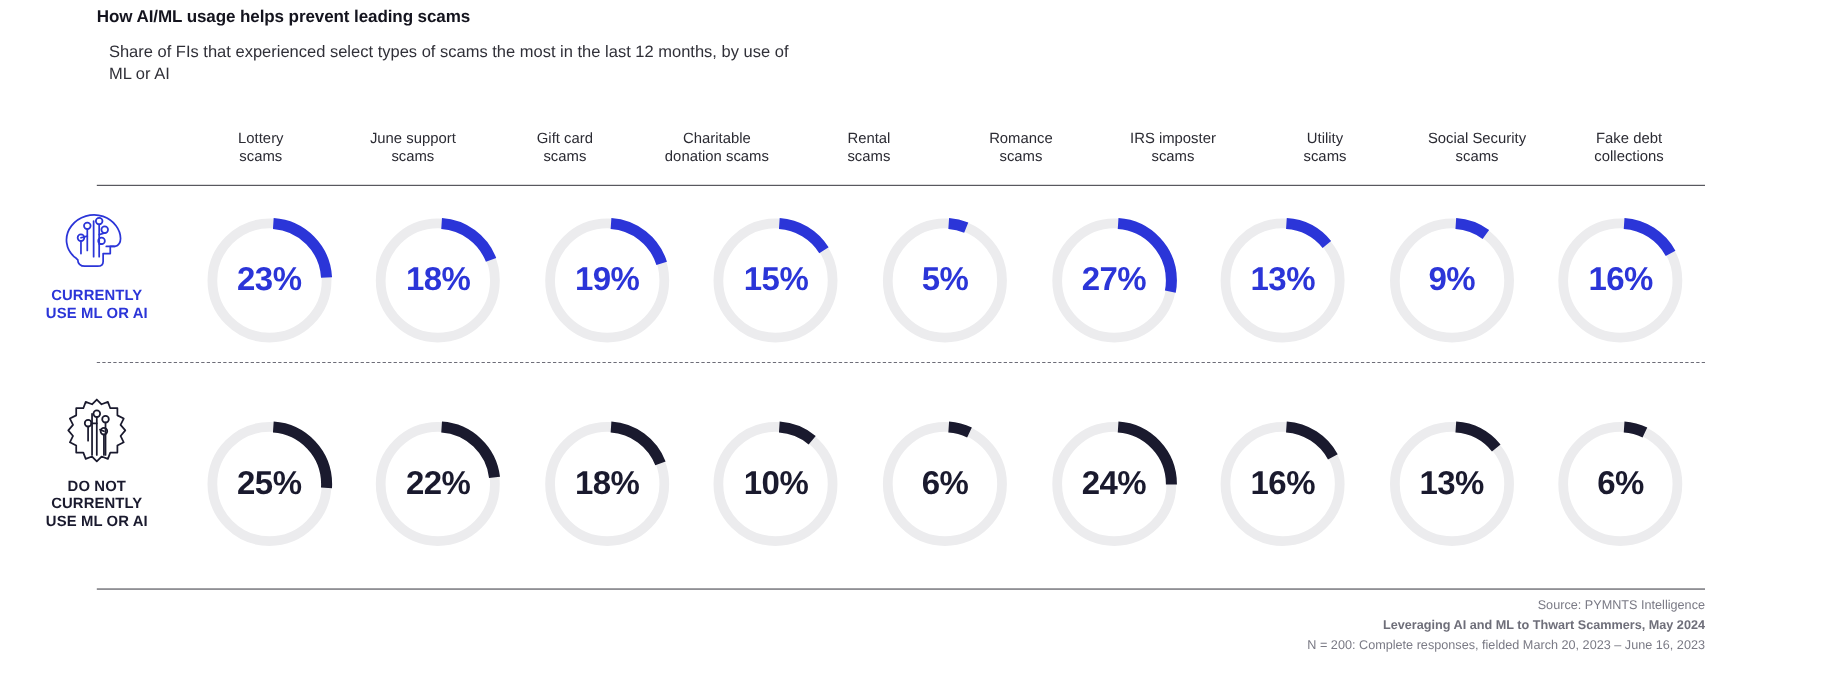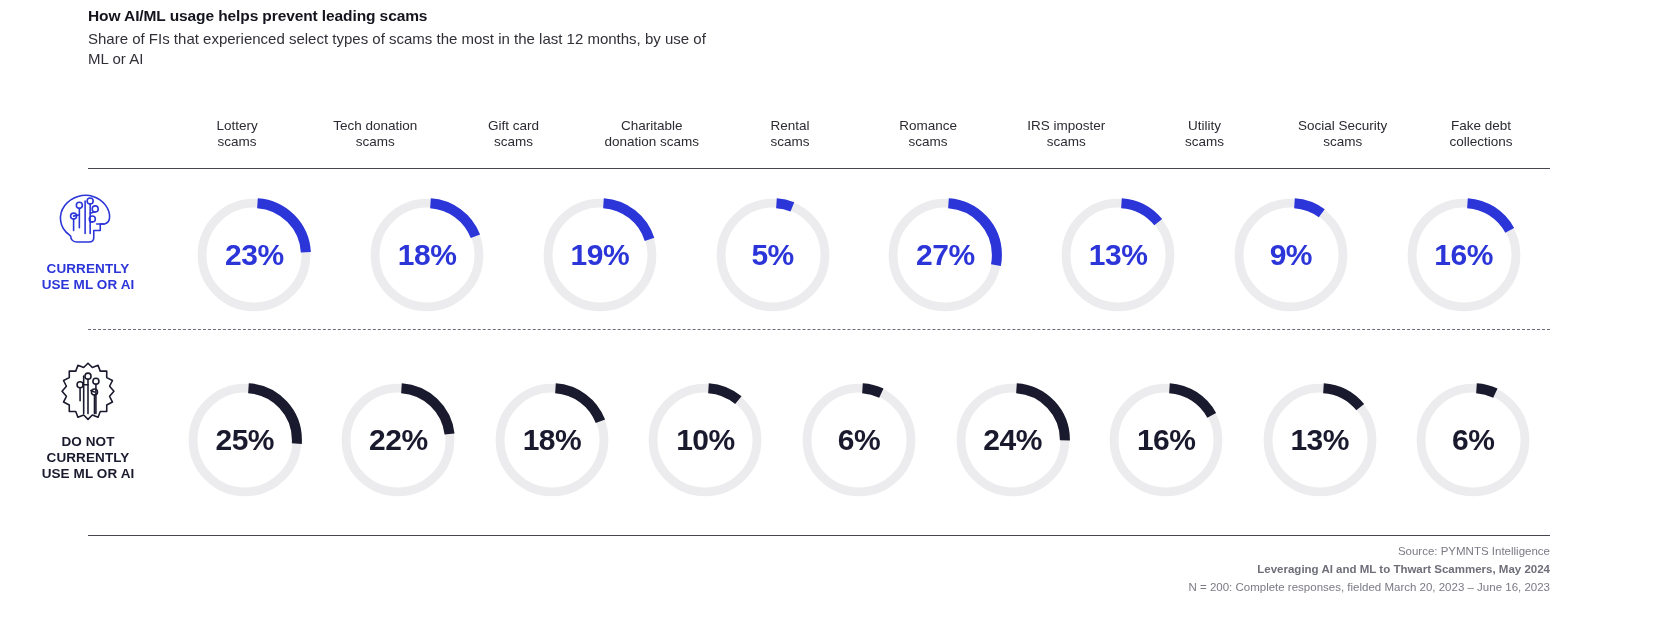--- a/index.html
+++ b/index.html
@@ -29,21 +29,21 @@
     color: #14141e;
     letter-spacing: -0.1px;
     line-height: 1.35;
     margin: 0 0 2px 0;
   }
   .chart-subtitle {
     font-size: 15px;
     font-weight: normal;
     color: #303038;
     line-height: 1.37;
-    margin: 0;
+    margin: 11px;
     max-width: 620px;
   }
 
   
   .grid {
     position: absolute;
     left: 0;
     top: 0;
     width: 1665px;
     height: 636px;
@@ -194,21 +194,21 @@
 
 <div class="grid">
   <div class="rule rule-top"></div>
   <div class="rule-dashed"></div>
   <div class="rule rule-bottom"></div>
 </div>
 
 <div class="col-headers">
   <div class="col-header">Lottery
 scams</div>
-  <div class="col-header">Tech donation
+  <div class="col-header">June support
 scams</div>
   <div class="col-header">Gift card
 scams</div>
   <div class="col-header">Charitable
 donation scams</div>
   <div class="col-header">Rental
 scams</div>
   <div class="col-header">Romance
 scams</div>
   <div class="col-header">IRS imposter
@@ -271,20 +271,29 @@
   <div class="cell">
     <div class="donut">
       <svg viewBox="0 0 100 100">
         <circle class="donut-track" cx="50" cy="50" r="44"></circle>
         <circle class="donut-arc" cx="50" cy="50" r="44" stroke="#2B35D8" stroke-dasharray="52.53 223.9" stroke-dashoffset="-3"></circle>
       </svg>
       <div class="donut-value" style="color:#2B35D8">19%</div>
     </div>
   </div>
 
+  <div class="cell">
+    <div class="donut">
+      <svg viewBox="0 0 100 100">
+        <circle class="donut-track" cx="50" cy="50" r="44"></circle>
+        <circle class="donut-arc" cx="50" cy="50" r="44" stroke="#2B35D8" stroke-dasharray="41.47 235.0" stroke-dashoffset="-3"></circle>
+      </svg>
+      <div class="donut-value" style="color:#2B35D8">15%</div>
+    </div>
+  </div>
 
   <div class="cell">
     <div class="donut">
       <svg viewBox="0 0 100 100">
         <circle class="donut-track" cx="50" cy="50" r="44"></circle>
         <circle class="donut-arc" cx="50" cy="50" r="44" stroke="#2B35D8" stroke-dasharray="13.82 262.6" stroke-dashoffset="-3"></circle>
       </svg>
       <div class="donut-value" style="color:#2B35D8">5%</div>
     </div>
   </div>

